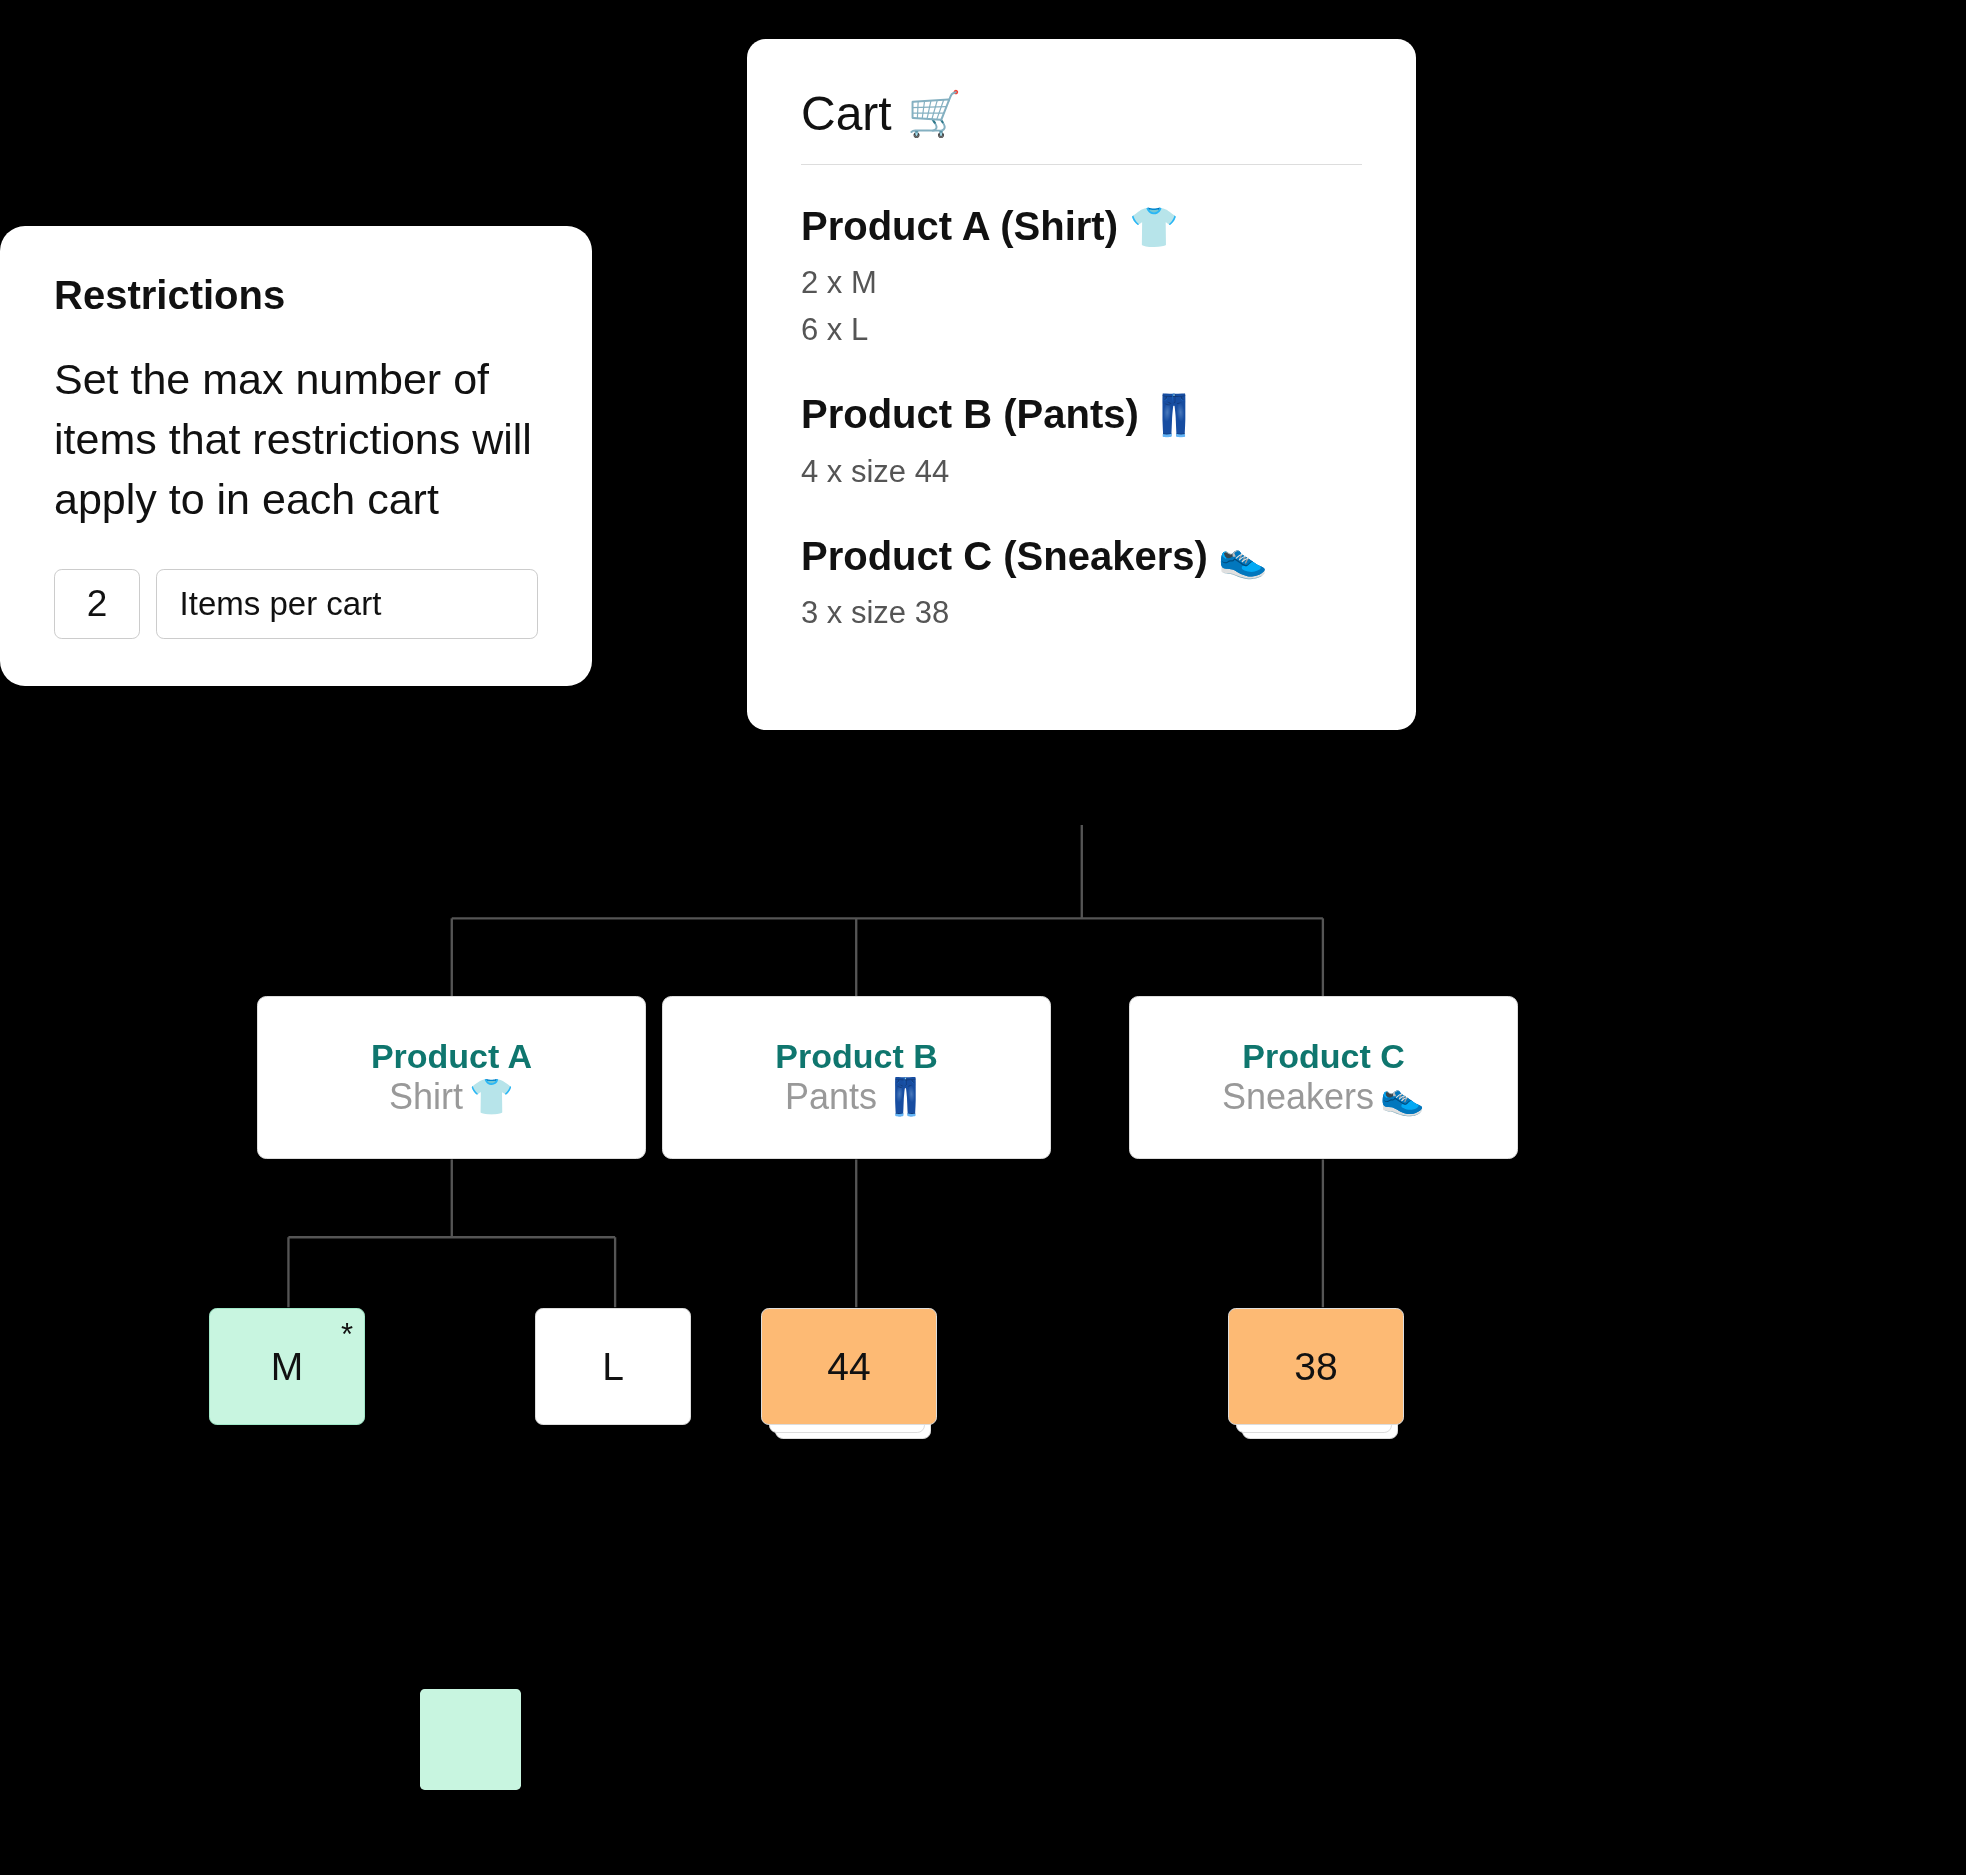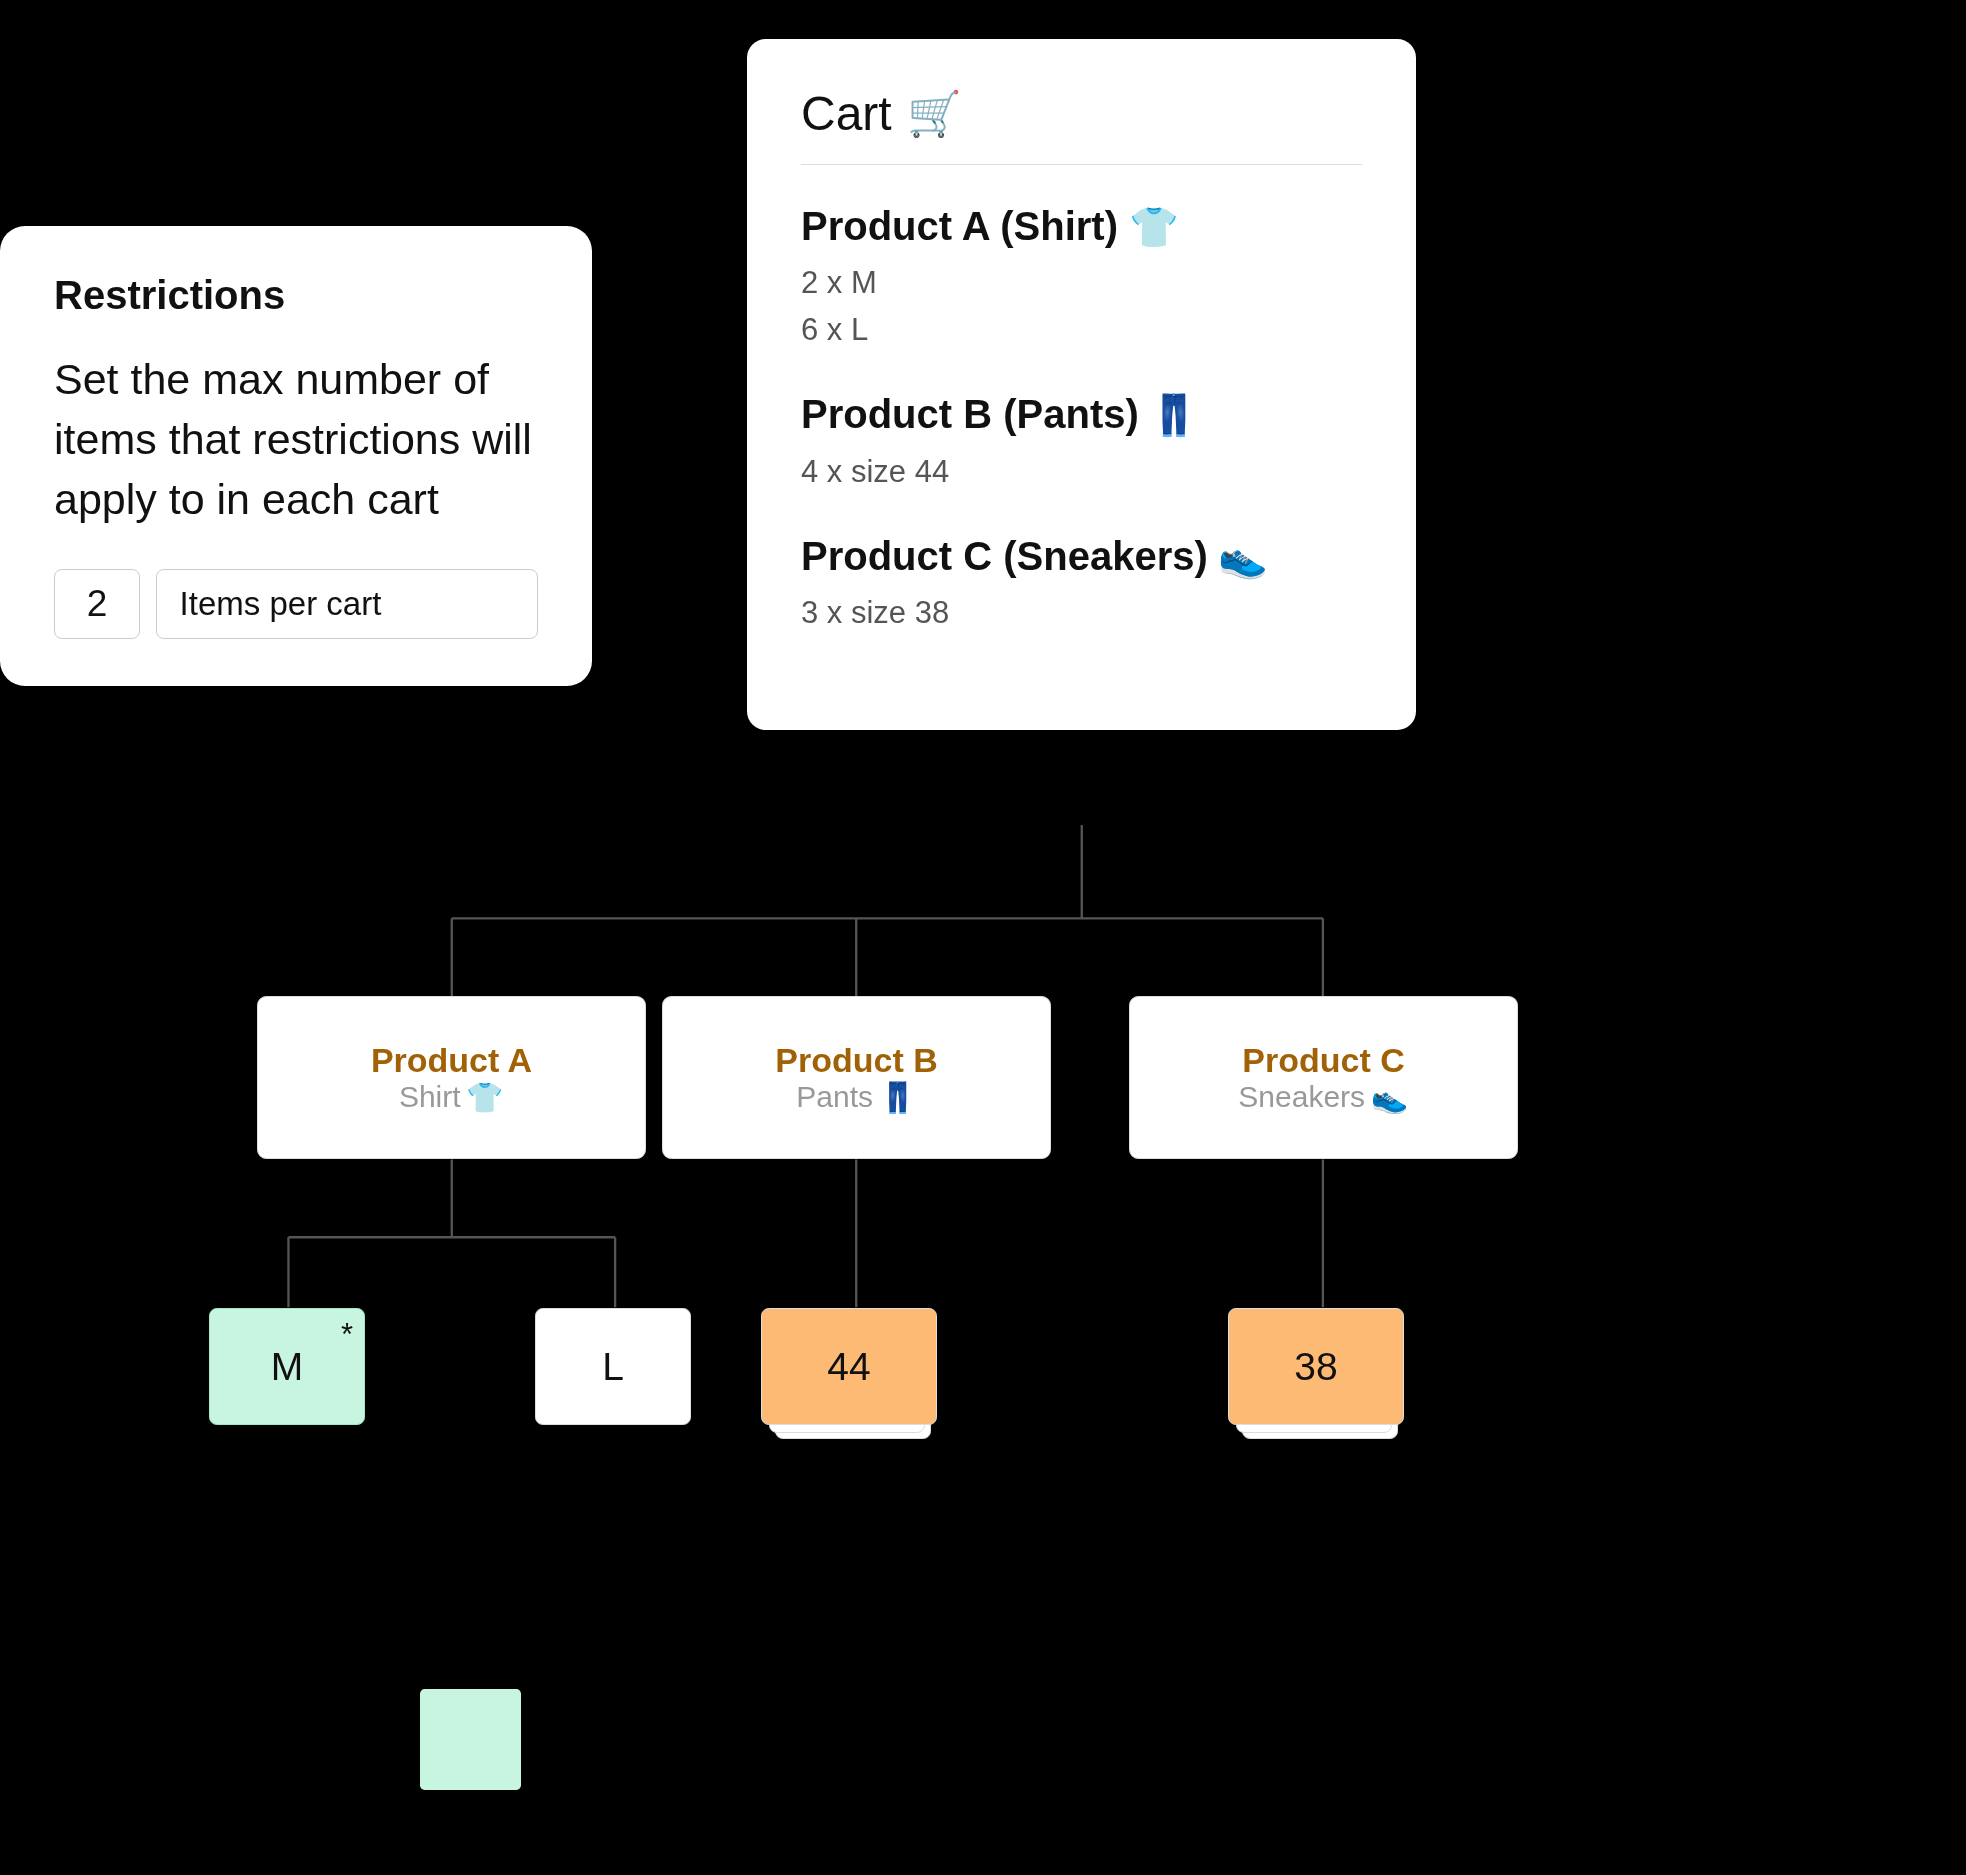--- a/index.html
+++ b/index.html
@@ -139,25 +139,25 @@
       border-radius: 9.3px;
       display: flex;
       flex-direction: column;
       align-items: center;
       justify-content: center;
       padding: 23px 31px;
     }
     .product-node-title {
       font-size: 34px;
       font-weight: 600;
-      color: #a16207;
+      color: #0f766e;
       white-space: nowrap;
     }
     .product-node-subtitle {
-      font-size: 30px;
+      font-size: 36px;
       color: #999;
       display: flex;
       align-items: center;
       gap: 6.2px;
       white-space: nowrap;
     }
 
     
     .variant-node {
       position: absolute;

